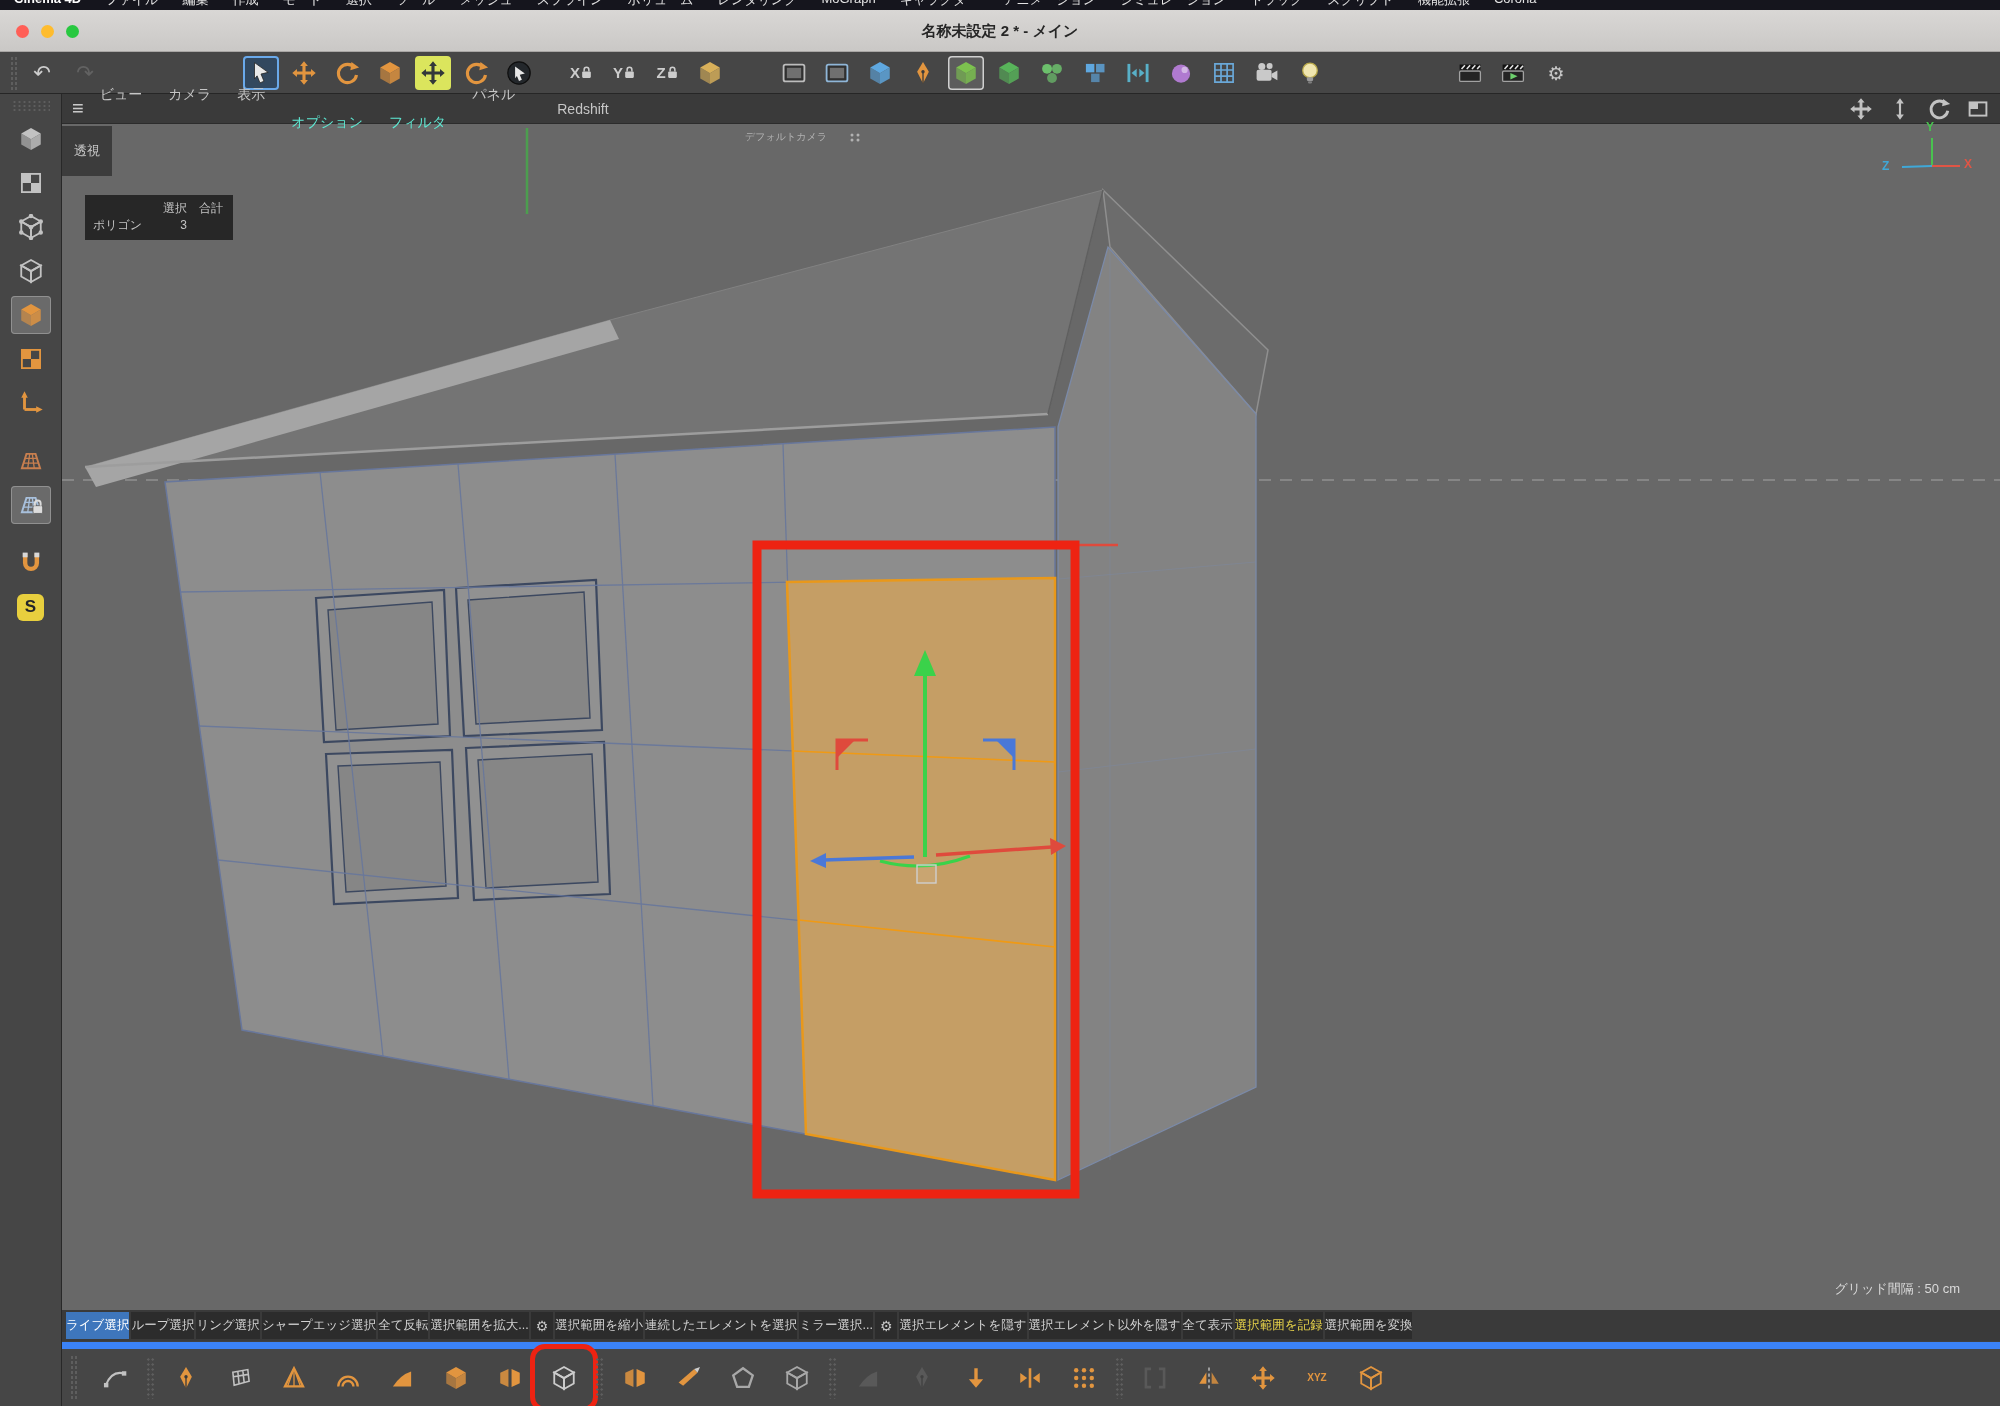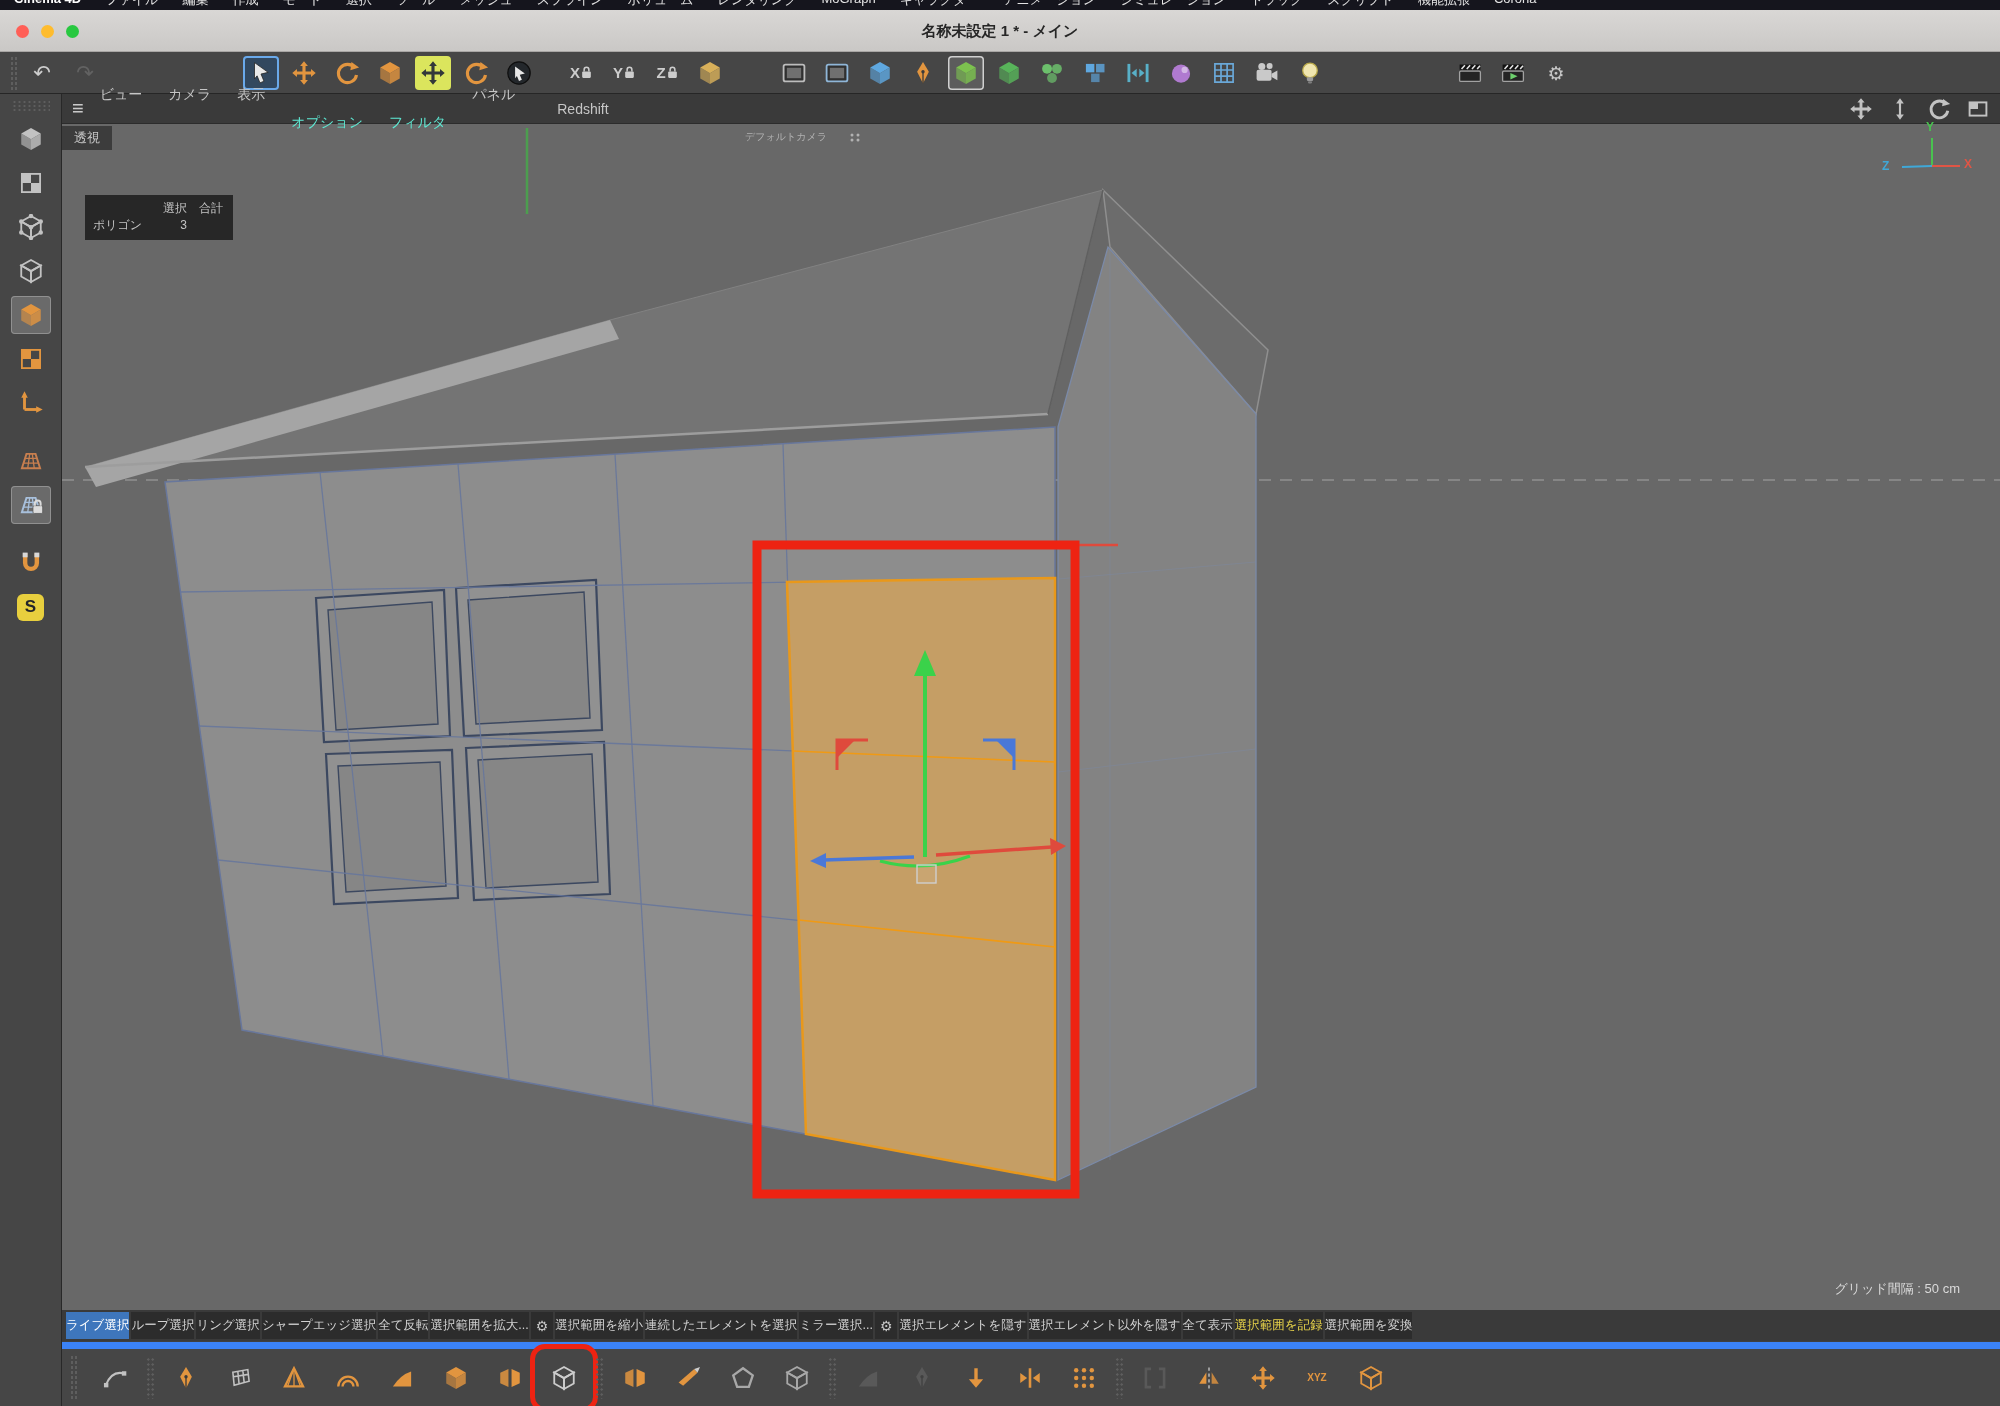--- a/index.html
+++ b/index.html
@@ -52,21 +52,21 @@
   .burger { font-size:20px; color:#c9c9c9; margin-right:16px; }
   .vm { font-size:14px; color:#c6c6c6; margin-right:26px; white-space:nowrap; }
   .vm.accent { color:#5eead4;margin-top:28px; }
   .vm.redshift { margin-left:16px;text-align:center; }
   .vp-controls { margin-left:auto; display:flex; gap:8px; }
   .vp-controls .tb { width:24px; height:22px; }
   .vp-canvas { position:absolute; top:30px; left:0; right:0; bottom:0; overflow:hidden; }
   .vp-svg { display:block; }
 
   .proj-label { position:absolute; top:32px; left:0; background:#3c3c3c; color:#c9c9c9;
-    font-size:13px; padding:3px 12px; }
+    font-size:13px; padding:16px 12px; }
   .cam-label { position:absolute; top:36px; left:683px; color:#b2b2b2; font-size:10px;
     display:flex; align-items:center; gap:22px; }
   .hud { position:absolute; top:101px; left:23px; background:rgba(24,24,24,.82); color:#c4c4c4;
     font-size:12px; padding:5px 10px 6px 8px; }
   .hud-row { display:grid; grid-template-columns:58px 36px 36px; line-height:17px; }
   .hud-row span:nth-child(2), .hud-row span:nth-child(3) { text-align:right; }
   .grid-label { position:absolute; right:40px; bottom:12px; color:#dadada; font-size:13px;margin-top:28px; }
   .axis-gadget { position:absolute; top:28px; right:22px; width:110px; height:66px; }
   .axis-gadget span { position:absolute; font-size:12px; font-weight:bold; }
   .ax-y { left:58px; top:-2px; color:#49c24f; }
@@ -116,21 +116,21 @@
       <span>Corona</span>
     </div>
 </div>
 
 <div class="titlebar">
   <div class="lights">
     <div class="light" style="background:#ff5f57"></div>
     <div class="light" style="background:#febc2e"></div>
     <div class="light" style="background:#28c840"></div>
   </div>
-  <div class="title">名称未設定 1 * - メイン</div>
+  <div class="title">名称未設定 2 * - メイン</div>
 </div>
 
 <div class="main-toolbar" id="main-toolbar">
     <div class="handle-v"></div>
     <div class="tb">
       <span class="txt-icon" style="font-size:21px;color:#cdcdcd">↶</span>
     </div>
     <div class="tb disabled">
       <span class="txt-icon" style="font-size:21px;color:#858585">↷</span>
     </div>

